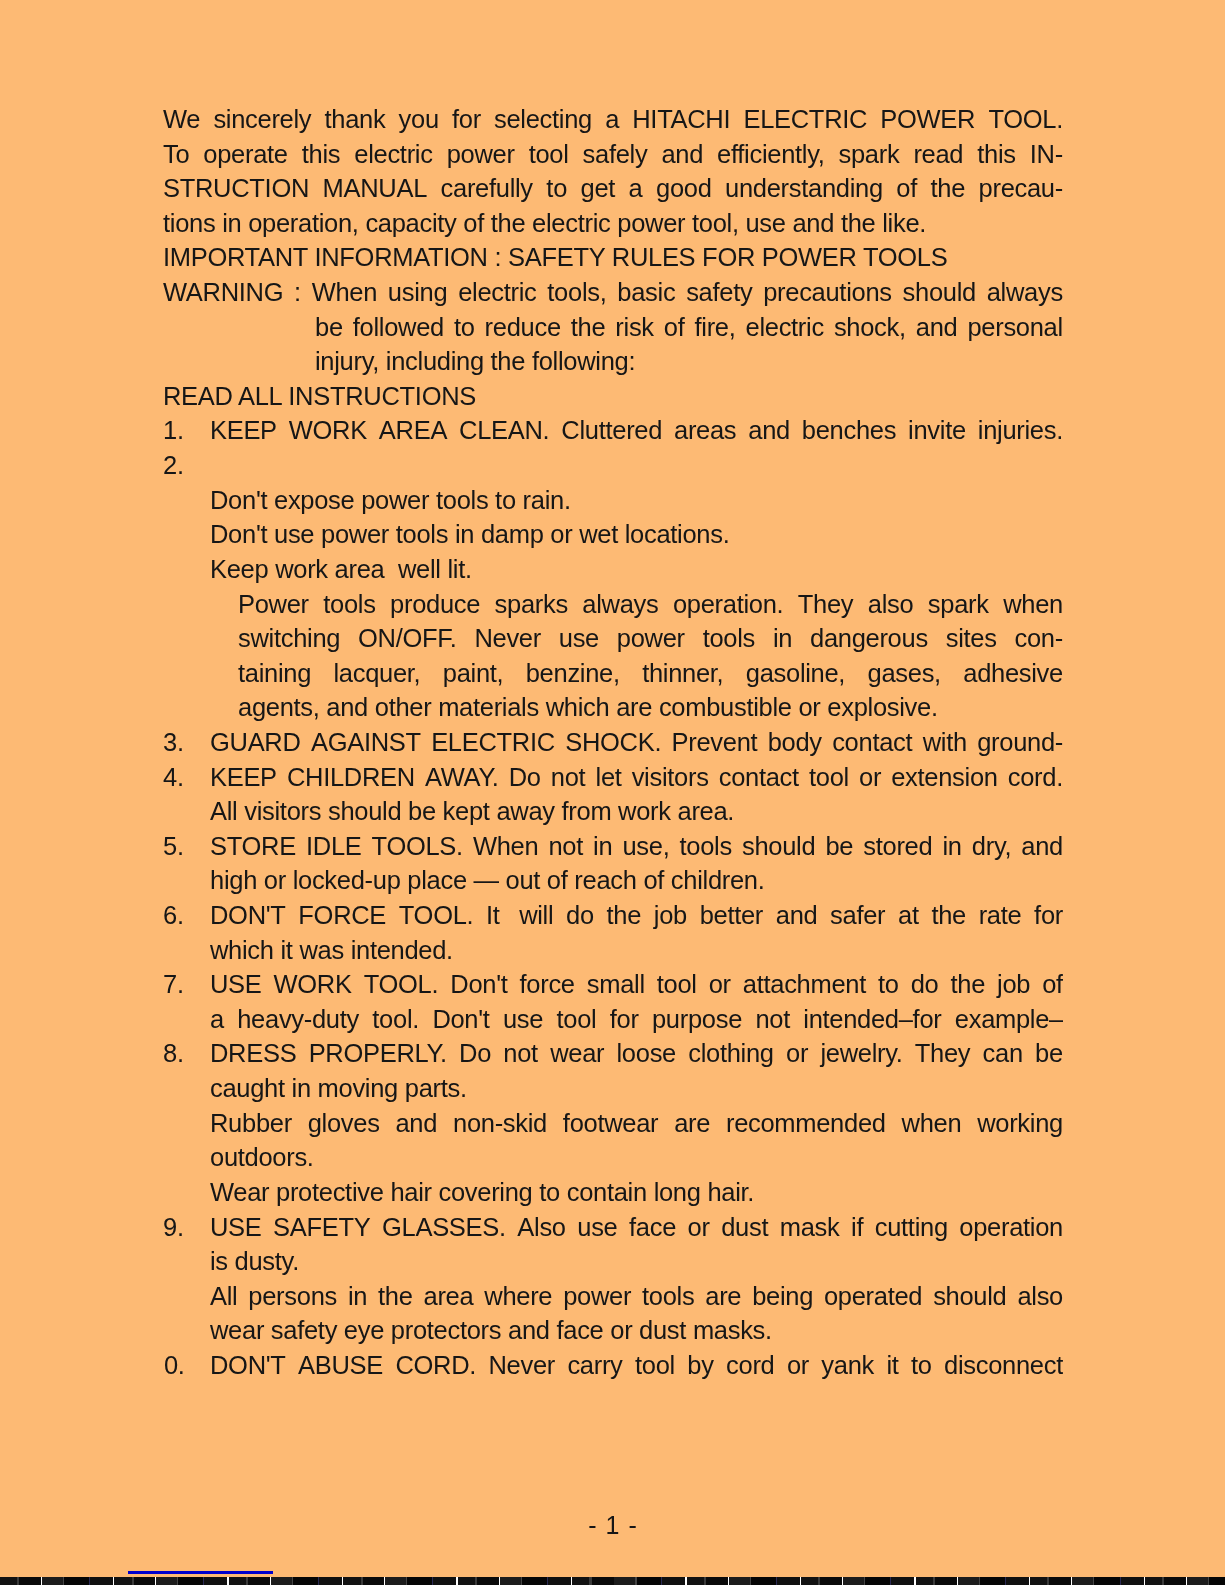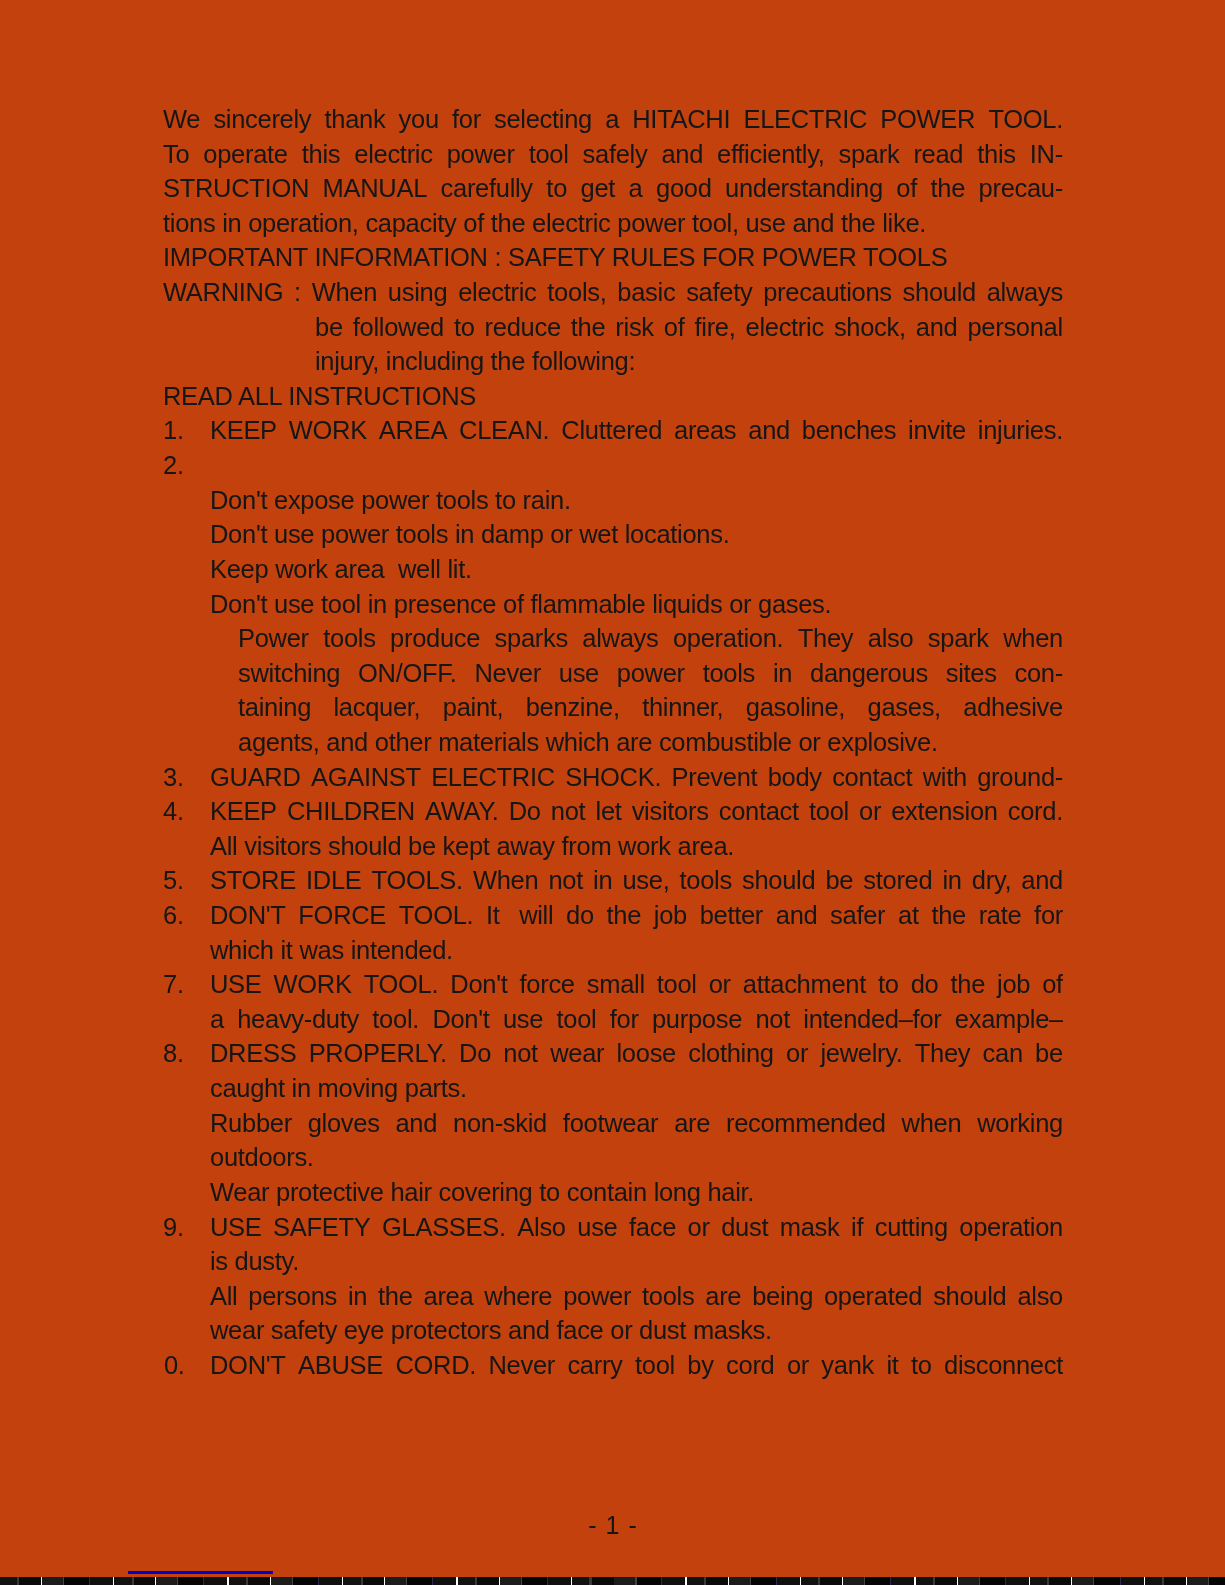--- a/index.html
+++ b/index.html
@@ -4,21 +4,21 @@
 <style>
   html, body {
     margin: 0;
     padding: 0;
     background: #ffffff;
   }
   .page {
     position: relative;
     width: 1225px;
     height: 1585px;
-    background: #c2410c;
+    background: #fdba74;
     overflow: hidden;
     font-family: "Liberation Sans", sans-serif;
     color: #161616;
   }
   .textblock {
     position: absolute;
     left: 163px;
     top: 102px;
     width: 900px;
     font-size: 25.5px;
@@ -170,21 +170,20 @@
         <span>areas</span>
         <span>and</span>
         <span>benches</span>
         <span>invite</span>
         <span>injuries.</span>
       </div>
       <div class="line ind-list"><span class="num">2.</span></div>
       <div class="line ind-list"><span class="t">Don't expose power tools to rain.</span></div>
       <div class="line ind-list"><span class="t">Don't use power tools in damp or wet locations.</span></div>
       <div class="line ind-list"><span class="t">Keep work area&nbsp; well lit.</span></div>
-      <div class="line ind-list"><span class="t">Don't use tool in presence of flammable liquids or gases.</span></div>
       <div class="line ind-sub j">
         <span>Power</span>
         <span>tools</span>
         <span>produce</span>
         <span>sparks</span>
         <span>always</span>
         <span>operation.</span>
         <span>They</span>
         <span>also</span>
         <span>spark</span>
@@ -251,20 +250,21 @@
         <span>in</span>
         <span>use,</span>
         <span>tools</span>
         <span>should</span>
         <span>be</span>
         <span>stored</span>
         <span>in</span>
         <span>dry,</span>
         <span>and</span>
       </div>
+      <div class="line ind-list"><span class="t">high or locked-up place — out of reach of children.</span></div>
       <div class="line ind-list j">
         <span class="num">6.</span>
         <span>DON'T</span>
         <span>FORCE</span>
         <span>TOOL.</span>
         <span>It&nbsp;</span>
         <span>will</span>
         <span>do</span>
         <span>the</span>
         <span>job</span>

